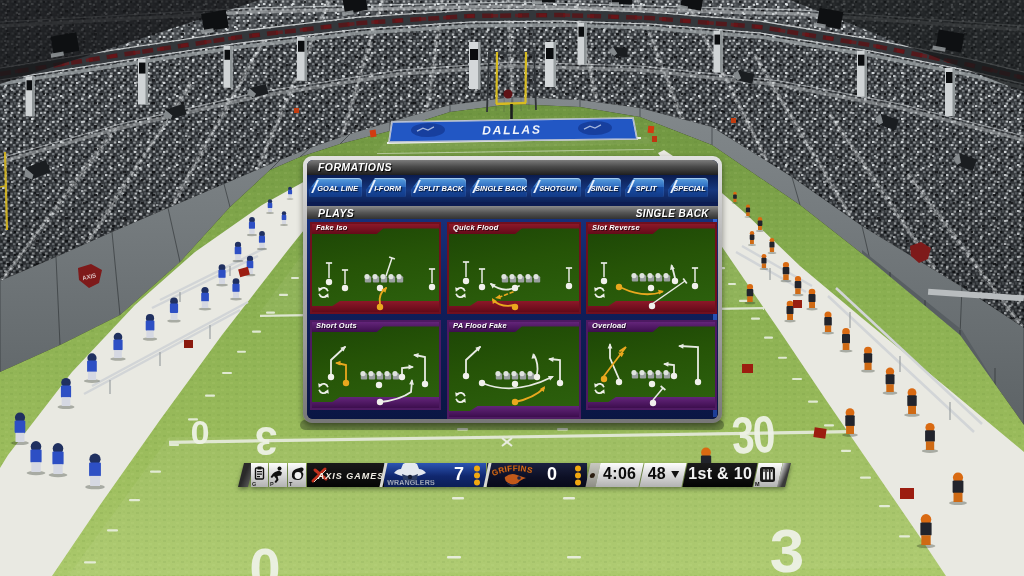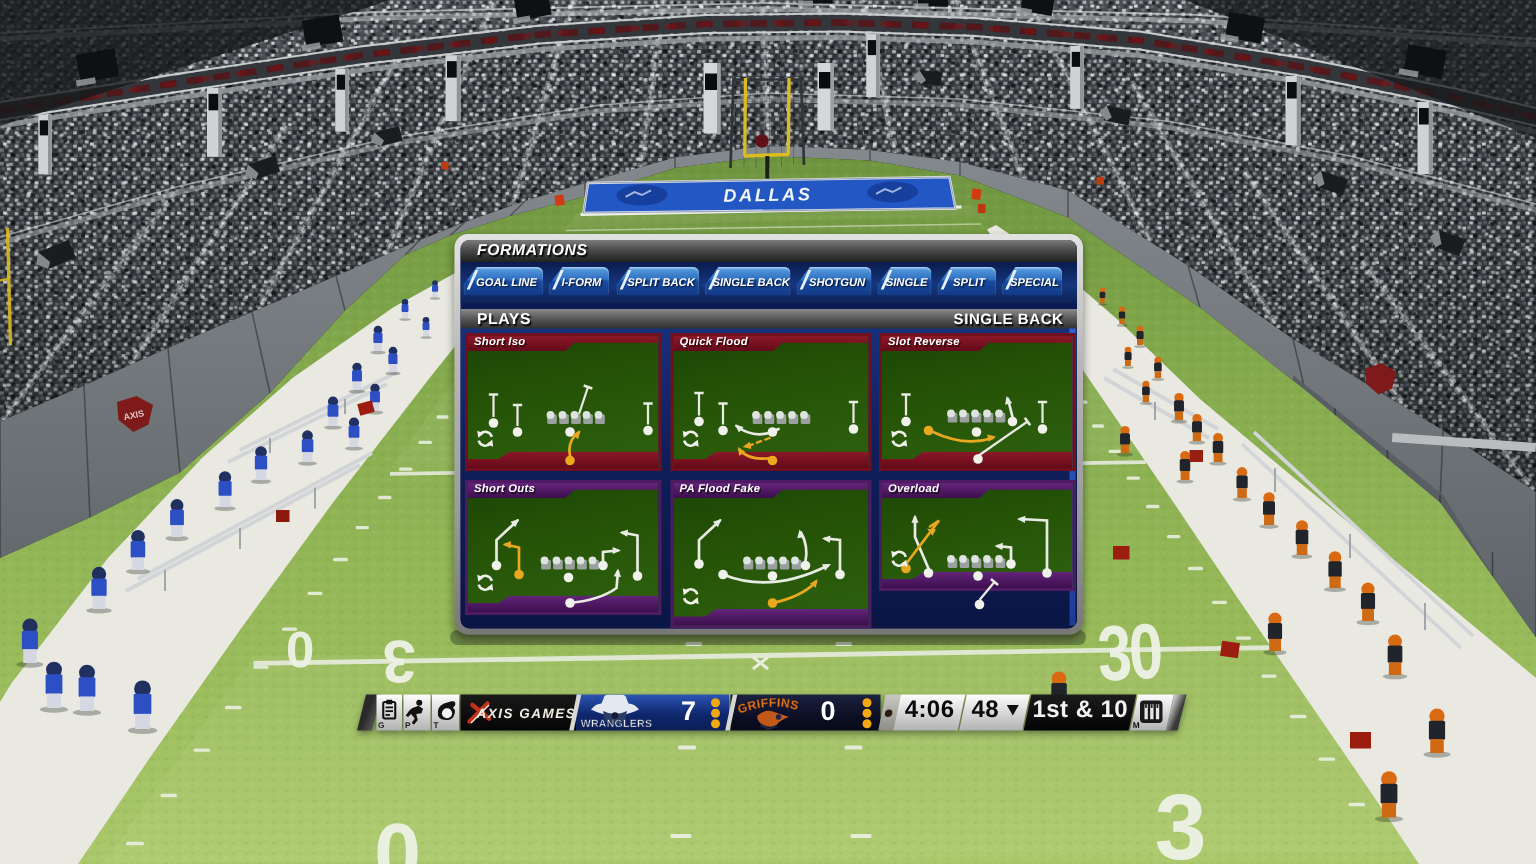--- a/index.html
+++ b/index.html
@@ -12,21 +12,21 @@
  font-style:italic;font-weight:bold;font-size:10.5px;line-height:15px;padding-left:11px;letter-spacing:0.4px;
  text-shadow:1px 1px 1px #000}
 #tabrow{position:relative;height:27px;background:linear-gradient(180deg,#0a1c50,#16377e 55%,#0d2258)}
 .tab{position:absolute;top:3px;height:19px;background:linear-gradient(180deg,#58a0e0 0%,#2e6cc0 45%,#174ba2 50%,#123a86 100%);
  clip-path:polygon(9px 0,100% 0,100% 100%,0 100%,0 62%);border-radius:0 4px 2px 2px;
  box-shadow:inset 0 1px 1px rgba(255,255,255,0.5)}
 .tab .tl{position:absolute;left:54%;top:50%;transform:translate(-50%,-50%);white-space:nowrap;
  color:#fff;font-weight:bold;font-style:italic;font-size:7.5px;letter-spacing:0;text-shadow:1px 1px 1px rgba(0,0,0,0.7)}
 .tab .slash{position:absolute;left:5px;top:2px;width:2px;height:13px;background:#e8f0fa;transform:skewX(-24deg)}
 #pbar{position:relative;height:15px;background:linear-gradient(180deg,#8a8a8a,#555 45%,#262626);color:#fff;
- font-weight:bold;font-size:10.5px;line-height:15px;padding-left:11px;letter-spacing:0.4px;
+ font-style:italic;font-weight:bold;font-size:10.5px;line-height:15px;padding-left:11px;letter-spacing:0.4px;
  text-shadow:1px 1px 1px #000;margin-top:4px}
 #pright{position:absolute;right:9px;top:0;font-size:10px}
 #grid{position:absolute;left:0;right:0;top:59px;bottom:0;background:linear-gradient(180deg,#17307a,#101f5c 40%,#0a1644)}
 .card{position:absolute;border:2px solid;background:linear-gradient(168deg,#1c4506,#265407 45%,#2d620e)}
 .chead{position:absolute;left:0;top:0;width:100%;height:10px}
 .ctitle{position:absolute;left:4px;top:-1px;color:#fff;font-weight:bold;font-style:italic;font-size:7.5px;letter-spacing:0.2px;text-shadow:1px 1px 0 rgba(0,0,0,0.6)}
 .cfoot{position:absolute;left:0;bottom:0;width:100%;height:11px}
 .cdia{position:absolute;left:0;top:2px}
 .cref{position:absolute;left:5px;bottom:13px}
 
@@ -793,21 +793,21 @@
           </div>
   </div>
 
   <div id="pbar"><span>PLAYS</span><span id="pright">SINGLE BACK</span></div>
 
   <div id="grid">
           <div style="position:absolute;right:1px;top:0;bottom:2px;width:4px;background:linear-gradient(180deg,#2f62d0,#1c3d96)"></div>
 
 <div class="card" style="left:3px;top:3px;width:131px;height:92px;border-color:#70101f">
  <div class="chead" style="background:linear-gradient(180deg,#8c1828,#640a19);clip-path:polygon(0 0,100% 0,100% 45%,56% 45%,51% 100%,0 100%)"></div>
- <div class="ctitle">Short Iso</div>
+ <div class="ctitle">Fake Iso</div>
  <div class="cfoot" style="background:linear-gradient(180deg,#8c1828,#640a19);clip-path:polygon(0 45%,16% 45%,22% 0,100% 0,100% 100%,0 100%)"></div>
  <svg class="cdia" width="127" height="88" viewBox="0 0 127 88">
               <rect x="52.8" y="50.2" width="6.4" height="6.4" rx="1" fill="#9aa0a0"></rect>
               <circle cx="55" cy="50.6" r="2.6" fill="#dfe3df"></circle>
               <rect x="60.8" y="50.2" width="6.4" height="6.4" rx="1" fill="#9aa0a0"></rect>
               <circle cx="63" cy="50.6" r="2.6" fill="#dfe3df"></circle>
               <rect x="68.8" y="50.2" width="6.4" height="6.4" rx="1" fill="#9aa0a0"></rect>
               <circle cx="71" cy="50.6" r="2.6" fill="#dfe3df"></circle>
               <rect x="76.8" y="50.2" width="6.4" height="6.4" rx="1" fill="#9aa0a0"></rect>
               <circle cx="79" cy="50.6" r="2.6" fill="#dfe3df"></circle>
@@ -991,21 +991,21 @@
               <circle cx="66" cy="60" r="3.2" fill="#f1f1ec"></circle>
             </svg>
  <svg class="cref" width="13" height="13" viewBox="0 0 13 13">
   <path d="M10.9,5.2 A4.6,4.6 0 0 0 3.0,3.4" stroke="#eef0ea" stroke-width="1.7" fill="none"></path>
   <polygon points="1.2,1.2 1.8,5.8 5.6,3.0" fill="#eef0ea"></polygon>
   <path d="M2.1,7.8 A4.6,4.6 0 0 0 10.0,9.6" stroke="#eef0ea" stroke-width="1.7" fill="none"></path>
   <polygon points="11.8,11.8 11.2,7.2 7.4,10.0" fill="#eef0ea"></polygon>
             </svg>
 </div>
 
-<div class="card" style="left:279px;top:101px;width:131px;height:74px;border-color:#4e1a62">
+<div class="card" style="left:279px;top:101px;width:131px;height:90px;border-color:#4e1a62">
  <div class="chead" style="background:linear-gradient(180deg,#63257a,#3d0e4e);clip-path:polygon(0 0,100% 0,100% 45%,56% 45%,51% 100%,0 100%)"></div>
  <div class="ctitle">Overload</div>
  <div class="cfoot" style="background:linear-gradient(180deg,#63257a,#3d0e4e);clip-path:polygon(0 45%,16% 45%,22% 0,100% 0,100% 100%,0 100%)"></div>
  <svg class="cdia" width="127" height="86" viewBox="0 0 127 86">
               <rect x="43.8" y="48.2" width="6.4" height="6.4" rx="1" fill="#9aa0a0"></rect>
               <circle cx="46" cy="48.6" r="2.6" fill="#dfe3df"></circle>
               <rect x="51.8" y="48.2" width="6.4" height="6.4" rx="1" fill="#9aa0a0"></rect>
               <circle cx="54" cy="48.6" r="2.6" fill="#dfe3df"></circle>
               <rect x="59.8" y="48.2" width="6.4" height="6.4" rx="1" fill="#9aa0a0"></rect>
               <circle cx="62" cy="48.6" r="2.6" fill="#dfe3df"></circle>

